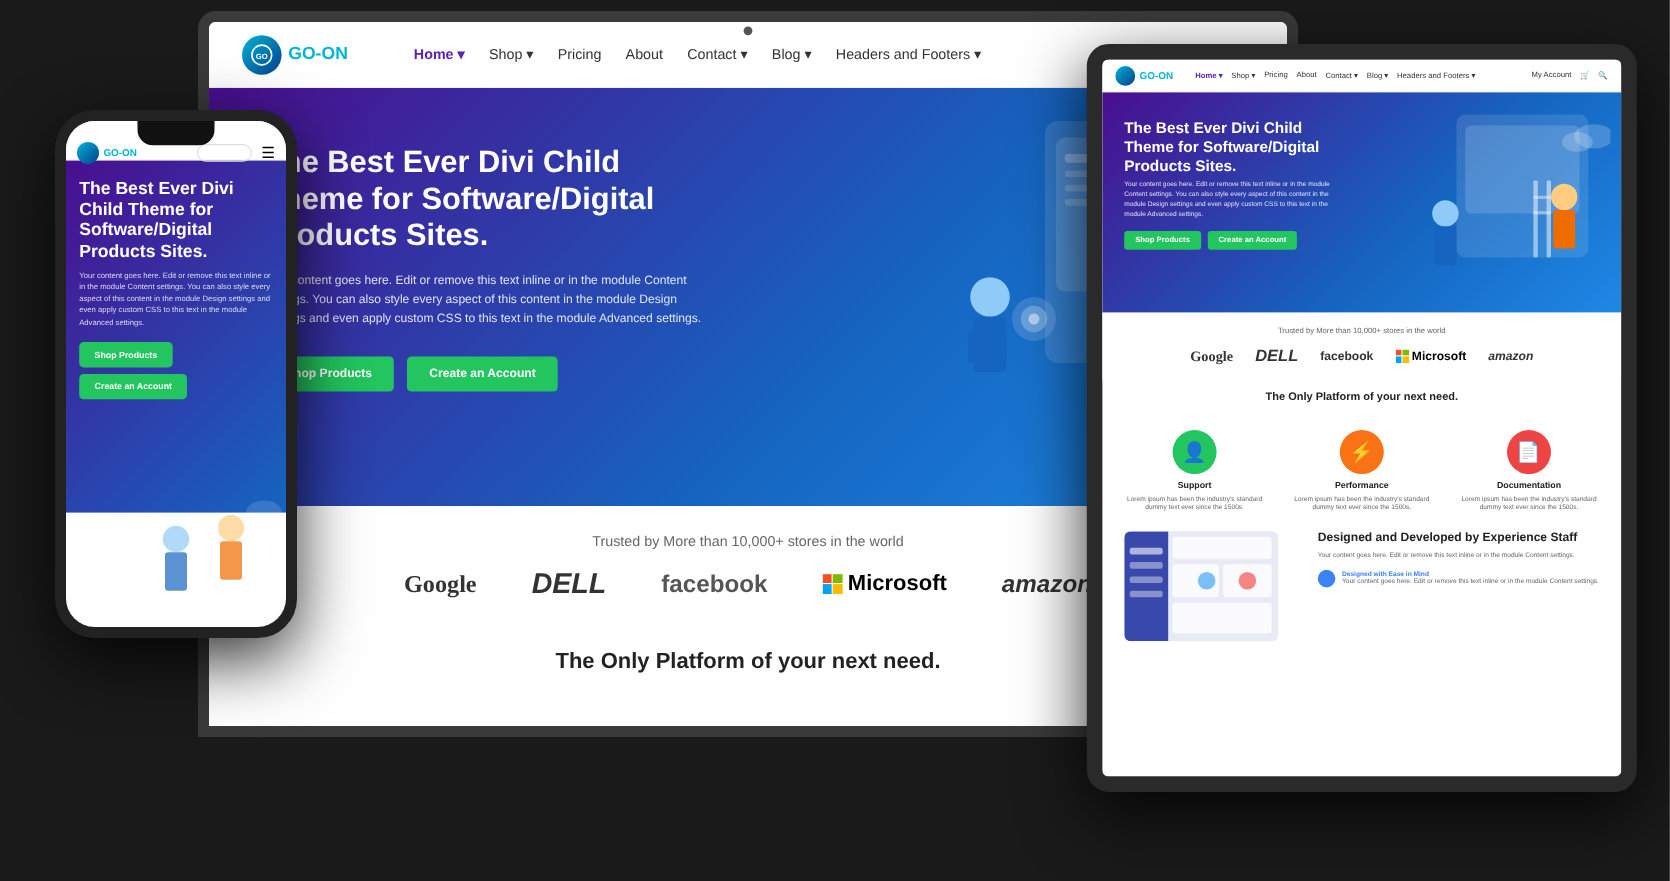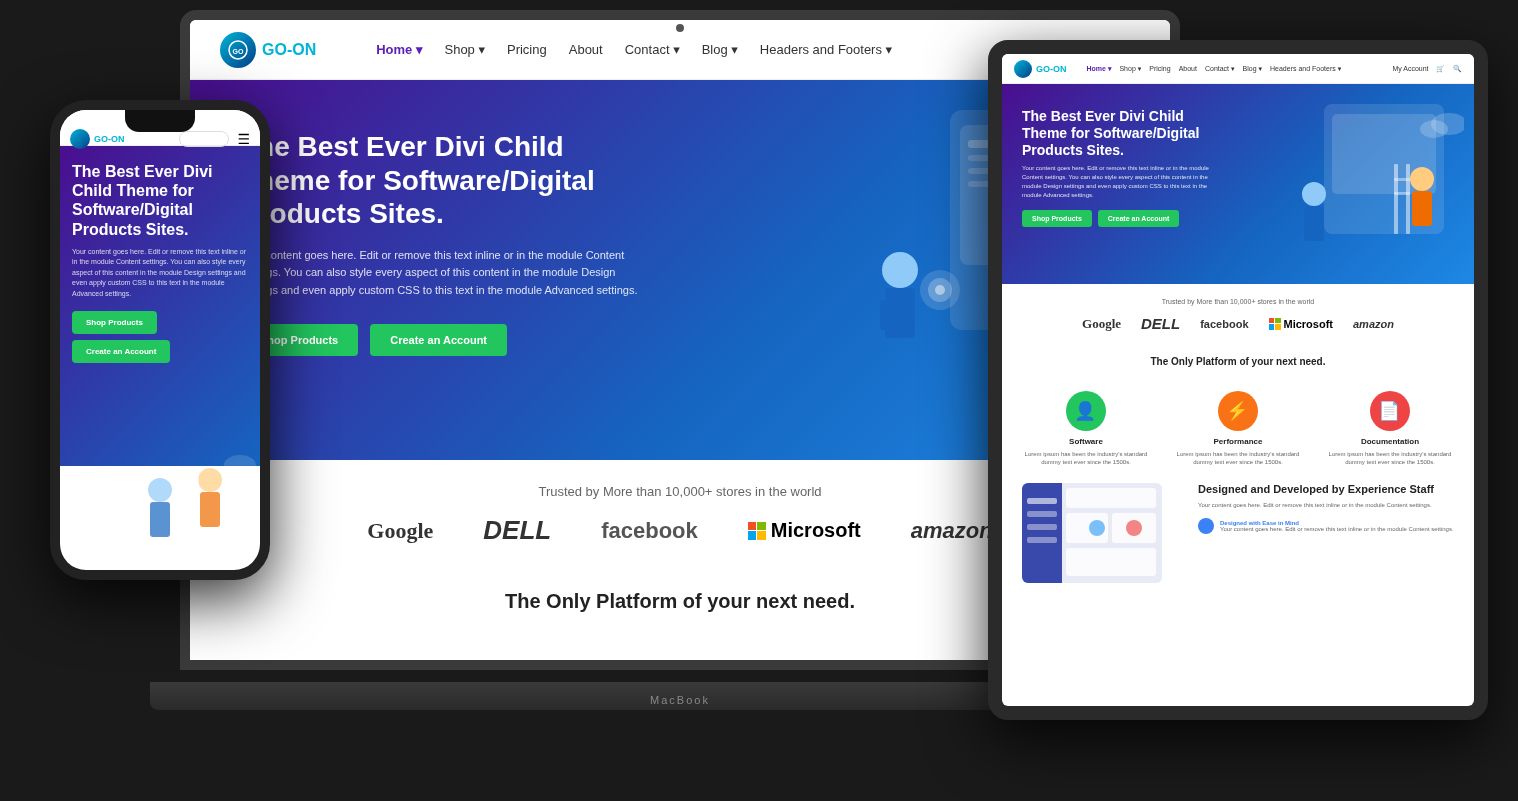--- a/index.html
+++ b/index.html
@@ -680,23 +680,20 @@
             <span class="brand-name" style="font-style:italic;font-size:22px;">amazon</span>
           </div>
         </div>
 
         <div class="laptop-platform">
           <h2 class="platform-title">The Only Platform of your next need.</h2>
         </div>
       </div>
     </div>
   </div>
-  <div class="macbook-base">
-    <span class="macbook-label">MacBook</span>
-  </div>
 </div>
 
 <div class="phone">
   <div class="phone-frame">
     <div class="phone-notch"></div>
     <div class="phone-screen">
       <div class="phone-site">
         <div class="phone-nav">
           <div class="phone-logo">
             <div class="phone-logo-circle"></div>
@@ -799,21 +796,21 @@
           </div>
         </div>
 
         <div class="tablet-platform">
           <h2 class="tablet-platform-title">The Only Platform of your next need.</h2>
         </div>
 
         <div class="tablet-features">
           <div class="tablet-feature">
             <div class="feature-icon green">👤</div>
-            <div class="feature-title">Software</div>
+            <div class="feature-title">Support</div>
             <div class="feature-desc">Lorem ipsum has been the industry's standard dummy text ever since the 1500s.</div>
           </div>
           <div class="tablet-feature">
             <div class="feature-icon orange">⚡</div>
             <div class="feature-title">Performance</div>
             <div class="feature-desc">Lorem ipsum has been the industry's standard dummy text ever since the 1500s.</div>
           </div>
           <div class="tablet-feature">
             <div class="feature-icon red">📄</div>
             <div class="feature-title">Documentation</div>

